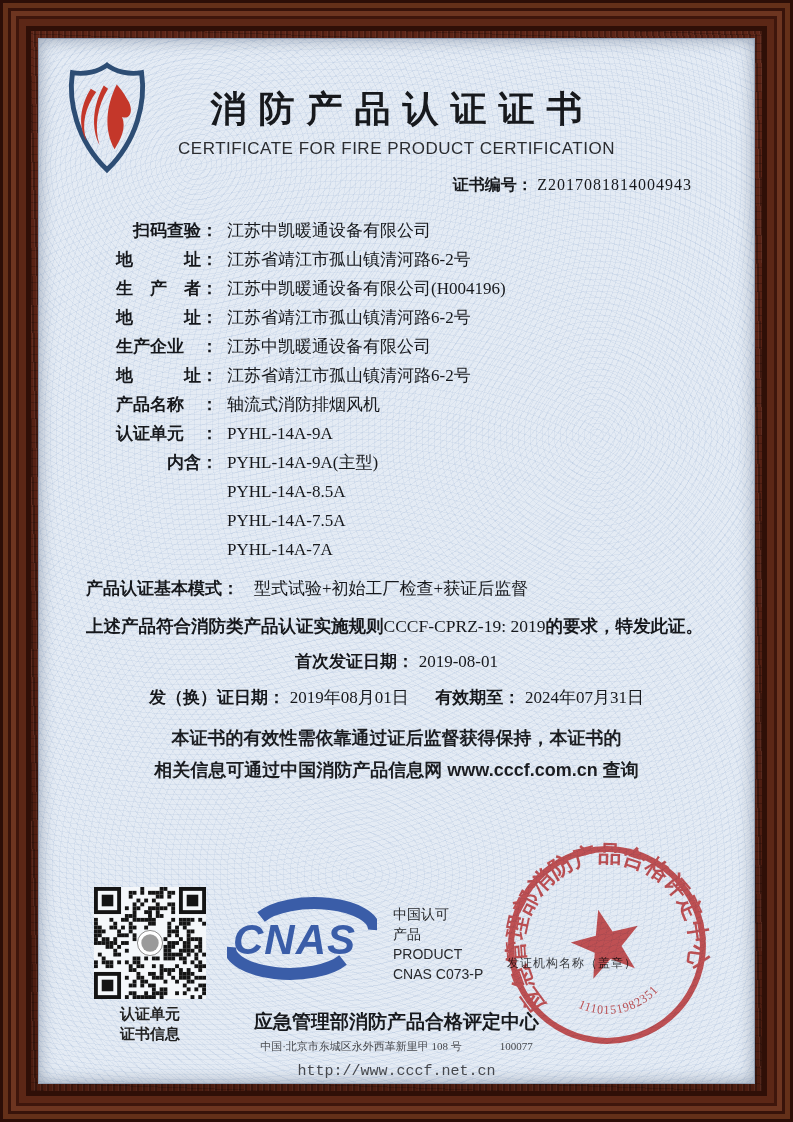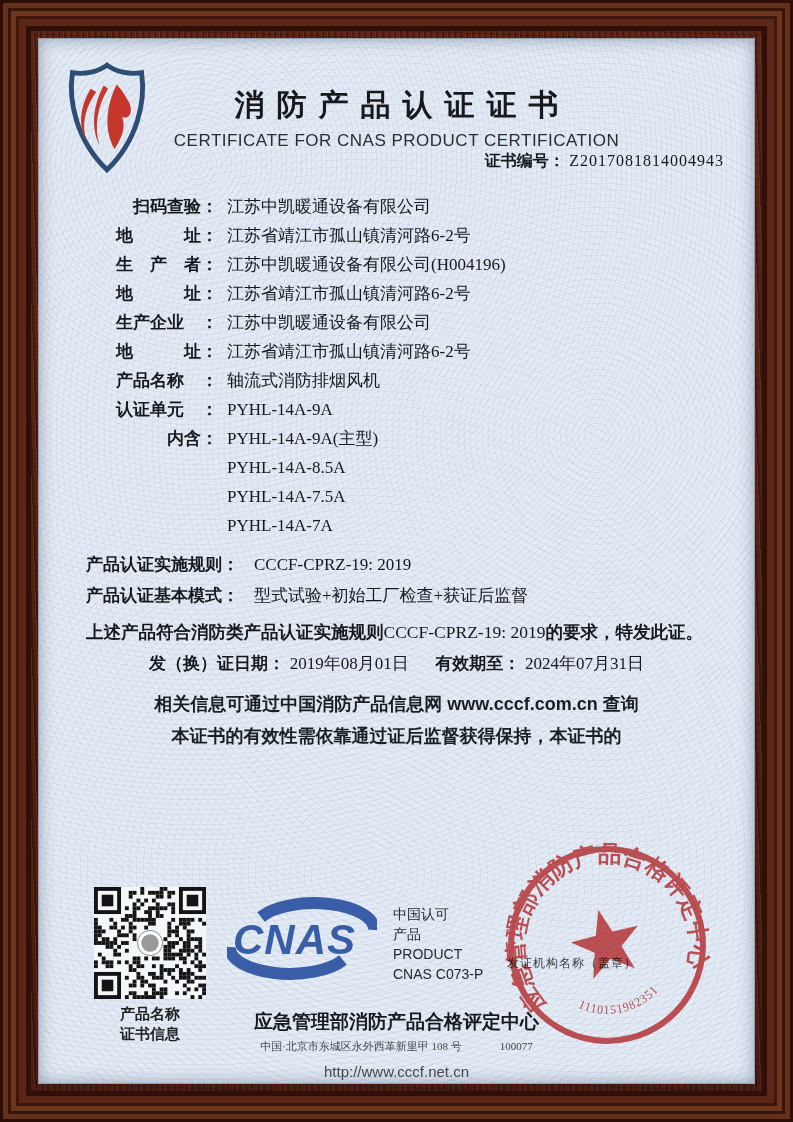--- a/index.html
+++ b/index.html
@@ -25,77 +25,77 @@
     background-image:
       repeating-radial-gradient(circle at 22% 12%, rgba(105,140,190,.10) 0 1px, transparent 1px 5px),
       repeating-radial-gradient(circle at 78% 38%, rgba(105,140,190,.09) 0 1px, transparent 1px 6px),
       repeating-radial-gradient(circle at 45% 80%, rgba(105,140,190,.09) 0 1px, transparent 1px 7px);
     box-shadow: inset 0 0 16px rgba(55,70,95,.45);
     border:1px solid #93a0b4;
     padding-top:16px;
     color:#16181c;
   }
   .logo-badge { position:absolute; left:14px; top:18px; width:108px; height:122px; }
-  .title { text-align:center; margin-top:30px; font-size:30px; font-weight:bold; letter-spacing:12px; text-indent:12px; color:#17191d; }
+  .title { text-align:center; margin-top:30px; font-size:36px; font-weight:bold; letter-spacing:12px; text-indent:12px; color:#17191d; }
   .subtitle { text-align:center; margin-top:5px; font-size:17px; letter-spacing:.5px; color:#2a2c30; font-stretch:condensed; }
-  .certno { text-align:right; padding-right:30px; margin-top:0; font-size:16px; }
+  .certno { text-align:right; padding-right:62px; margin-top:16px; font-size:16px; }
   .certno .lbl { font-weight:bold; }
   .certno .val { font-family:"Liberation Serif", serif; letter-spacing:1px; }
   .fields { margin-top:20px; margin-left:77px; font-size:17px; }
   .frow { line-height:29px; white-space:nowrap; }
   .frow .lbl { display:inline-block; width:102px; font-weight:bold; text-align:right; vertical-align:top; }
   .frow .val { margin-left:9px; font-family:"Liberation Serif", serif; }
   .model-extra { padding-left:111px; line-height:29px; font-family:"Liberation Serif", serif; }
   .rules { margin-top:10px; margin-left:47px; font-size:17px; }
   .rrow { line-height:30.5px; white-space:nowrap; }
   .rrow .lbl { display:inline-block; width:162px; font-weight:bold; }
   .rrow .val { margin-left:6px; font-family:"Liberation Serif", serif; }
   .statement { margin:6px 47px 0 47px; font-size:17.5px; line-height:31px; font-weight:bold; }
   .statement .code { font-weight:normal; font-family:"Liberation Serif", serif; }
   .date-first { margin-top:8px; text-align:center; font-size:17px; }
   .date-first .lbl { font-weight:bold; }
   .date-first .val { font-family:"Liberation Serif", serif; }
-  .date-issue { margin-top:4px; text-align:center; font-size:17px; }
+  .date-issue { margin-top:13px; text-align:center; font-size:17px; }
   .date-issue .lbl { font-weight:bold; }
   .date-issue .val { font-family:"Liberation Serif", serif; margin-right:22px; }
   .date-issue .val:last-child { margin-right:0; }
   .notice { margin-top:13px; text-align:center; font-size:18px; line-height:32px; font-weight:bold; color:#1b1d21; }
   
   .qr-block { position:absolute; left:52px; top:848px; width:118px; text-align:center; }
   .qr-code { width:112px; height:112px; display:block; margin:0 auto; }
   .qr-caption { font-size:15px; line-height:20px; margin-top:5px; font-weight:bold; color:#222; }
   .cnas-block { position:absolute; left:188px; top:852px; display:flex; align-items:center; }
   .cnas-logo { width:150px; height:96px; }
   .cnas-text { margin-left:16px; font-size:14px; line-height:20px; color:#26282c;margin-top:10px; }
   .stamp-caption { position:absolute; left:468px; top:916px; width:220px; font-size:12px; letter-spacing:1px; color:#3a3c40; font-family:Liberation Serif, serif; z-index:1; }
   .stamp { position:absolute; left:462px; top:800px; width:212px; height:212px; transform:rotate(-14deg); opacity:.86; mix-blend-mode:multiply; z-index:2; }
   .footer-org { position:absolute; left:0; right:0; top:970px; text-align:center; font-size:19px; font-weight:bold; color:#17191d; }
   .footer-addr { position:absolute; left:0; right:0; top:1000px; text-align:center; font-size:11px; color:#45474c; font-family:"Liberation Serif", serif; }
   .footer-addr .pc { margin-left:38px; }
-  .footer-web { position:absolute; left:0; right:0; top:1024px; text-align:center; font-size:15px; color:#45474c; font-family:Liberation Sans, sans-serif; }
+  .footer-web { position:absolute; left:0; right:0; top:1024px; text-align:center; font-size:15px; color:#45474c; font-family:Liberation Mono, monospace; }
 </style>
 </head>
 <body>
 
 <div class="page">
   <div class="paper">
 
     <div class="logo-badge">
       <svg viewBox="0 0 100 110" width="108" height="122">
         <path d="M50,6 C58,12 70,15 82,13 C86,40 78,76 50,103 C22,76 14,40 18,13 C30,15 42,12 50,6 Z" fill="none" stroke="#2d4d74" stroke-width="4.5"></path>
         <g fill="#c4372a">
           <path d="M35,28 C25,44 23,62 31,76 C26,61 30,45 40,31 Z"></path>
           <path d="M47,25 C37,43 35,64 43,80 C38,63 41,44 51,28 Z"></path>
           <path d="M59,24 C49,44 47,66 57,84 C63,74 68,64 64,54 C72,57 75,47 69,38 C65,31 61,26 59,24 Z"></path>
         </g>
       </svg>
     </div>
 
     <div class="title">消防产品认证证书</div>
-    <div class="subtitle">CERTIFICATE FOR CNAS PRODUCT CERTIFICATION</div>
+    <div class="subtitle">CERTIFICATE FOR FIRE PRODUCT CERTIFICATION</div>
 
     <div class="certno">
       <span class="lbl">证书编号：</span>
       <span class="val">Z2017081814004943</span>
     </div>
 
     <div class="fields">
       <div class="frow">
         <span class="lbl">扫码查验：</span><span class="val">江苏中凯暖通设备有限公司</span>
       </div>
@@ -123,41 +123,42 @@
       <div class="frow">
         <span class="lbl">内含：</span><span class="val">PYHL-14A-9A(主型)</span>
       </div>
       <div class="model-extra">PYHL-14A-8.5A</div>
       <div class="model-extra">PYHL-14A-7.5A</div>
       <div class="model-extra">PYHL-14A-7A</div>
     </div>
 
     <div class="rules">
       <div class="rrow">
-        <span class="lbl">产品认证实施规则：</span><span class="val">CCCF-CPRZ-19: 2019</span>
-      </div>
-      <div class="rrow">
         <span class="lbl">产品认证基本模式：</span><span class="val">型式试验+初始工厂检查+获证后监督</span>
       </div>
     </div>
 
     <div class="statement">
       <span>上述产品符合消防类产品认证实施规则</span><span class="code">CCCF-CPRZ-19: 2019</span><span>的要求，特发此证。</span>
     </div>
 
+    <div class="date-first">
+      <span class="lbl">首次发证日期：</span>
+      <span class="val">2019-08-01</span>
+    </div>
     <div class="date-issue">
       <span class="lbl">发（换）证日期：</span>
       <span class="val">2019年08月01日</span>
       <span class="lbl">有效期至：</span>
       <span class="val">2024年07月31日</span>
     </div>
 
     <div class="notice">
+      <div>本证书的有效性需依靠通过证后监督获得保持，本证书的</div>
       <div>相关信息可通过中国消防产品信息网 www.cccf.com.cn 查询</div>
-      <div>本证书的有效性需依靠通过证后监督获得保持，本证书的</div>
     </div>
 
     <div class="qr-block">
       <svg class="qr-code" viewBox="0 0 116 116">
         <rect x="0" y="0" width="116" height="116" fill="#f4f7fa"></rect>
         <g fill="#141414">
           <rect x="0" y="0" width="28" height="28"></rect>
           <rect x="88" y="0" width="28" height="28"></rect>
           <rect x="0" y="88" width="28" height="28"></rect>
         </g>
@@ -432,21 +433,21 @@
             <rect x="56" y="112" width="4" height="4"></rect>
             <rect x="60" y="112" width="4" height="4"></rect>
             <rect x="68" y="112" width="4" height="4"></rect>
             <rect x="100" y="112" width="4" height="4"></rect>
             <rect x="108" y="112" width="4" height="4"></rect>
           </g>
         <circle cx="58" cy="58" r="13" fill="#fff" stroke="#888" stroke-width="1"></circle>
         <circle cx="58" cy="58" r="9" fill="#9a9a9a"></circle>
       </svg>
       <div class="qr-caption">
-        <div>产品名称</div>
+        <div>认证单元</div>
         <div>证书信息</div>
       </div>
     </div>
 
     <div class="cnas-block">
       <svg class="cnas-logo" viewBox="0 0 150 96">
         <path d="M 34,26 A 60,26 0 0 1 147,39" fill="none" stroke="#3a5da8" stroke-width="12"></path>
         <path d="M 3,56 A 60,26 0 0 0 116,69" fill="none" stroke="#3a5da8" stroke-width="12"></path>
         <text x="6" y="63" font-size="42" font-weight="bold" font-style="italic" font-family="Liberation Sans, sans-serif" fill="#3a5da8" letter-spacing="1">CNAS</text>
       </svg>

